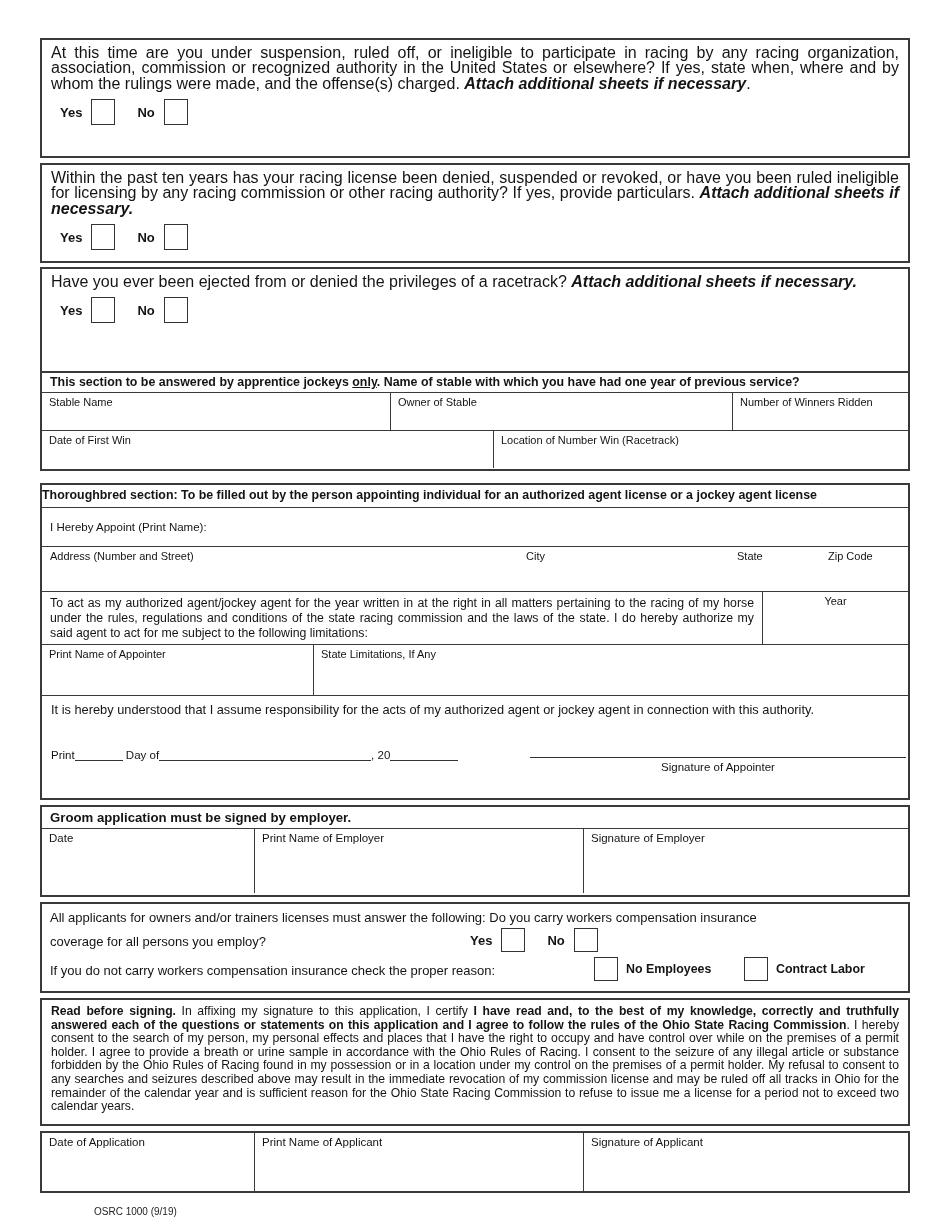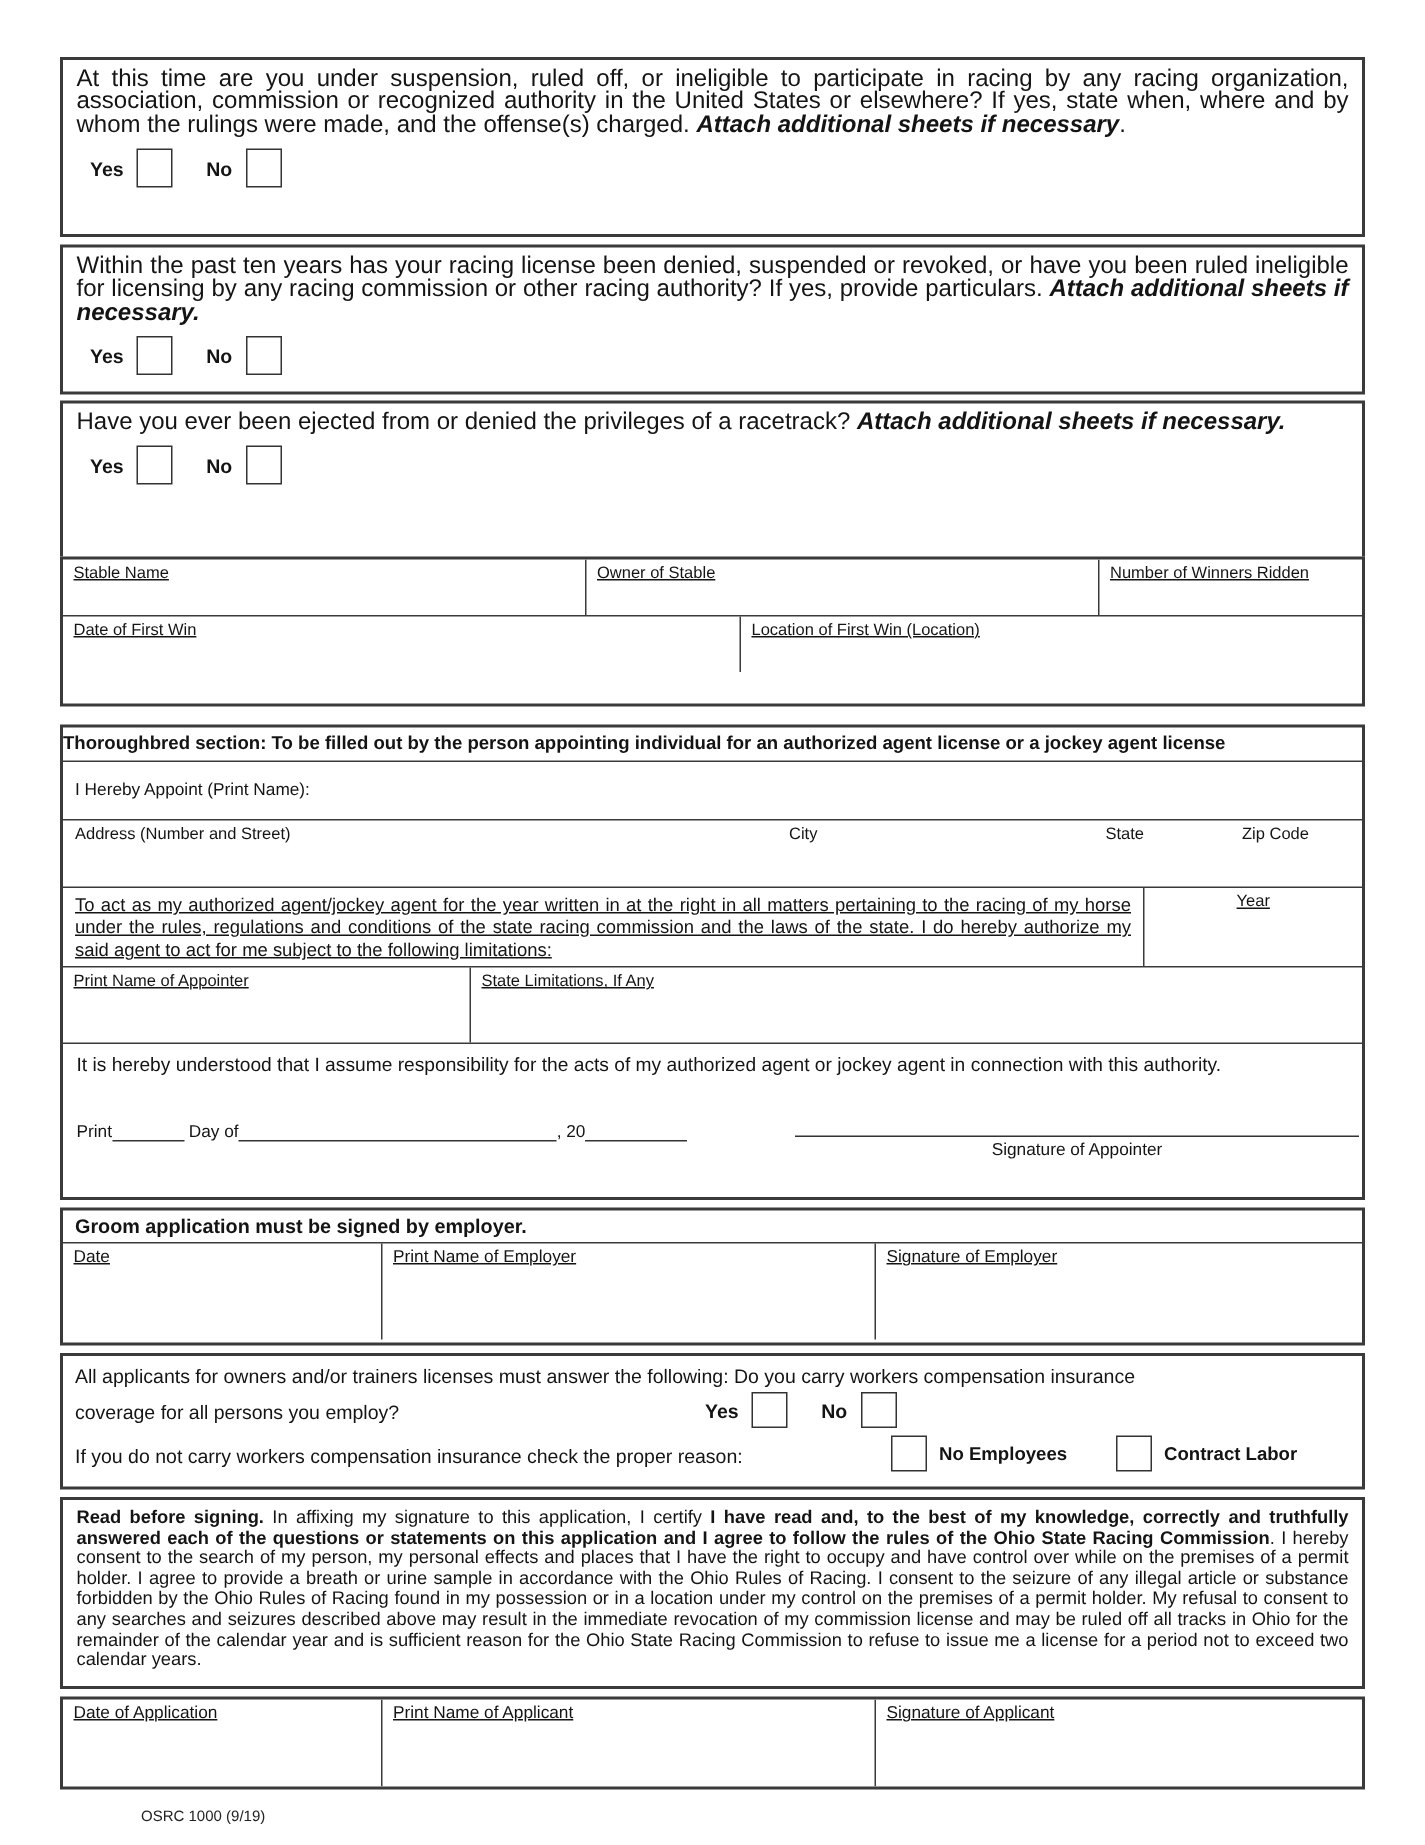--- a/index.html
+++ b/index.html
@@ -9,21 +9,21 @@
   .qtext { font-size:16px; line-height:15.4px; text-align:justify; padding:5px 9px 0 9px; }
   .bi { font-weight:bold; font-style:italic; }
   .yn { display:flex; align-items:center; margin:8px 0 0 18px; }
   .yn-label { font-weight:bold; font-size:13px; }
   .no-gap { margin-left:22px; }
   .checkbox { display:inline-block; width:24px; height:26px; border:1.6px solid #333; margin-left:9px; background:#fff; flex:0 0 auto; }
   .checkbox.sm { height:24px; }
   .sec-header { font-weight:bold; font-size:12.4px; padding:3px 8px; line-height:15px; }
   .u { text-decoration:underline; }
   .bb { border-bottom:1.6px solid #3a3a3a; }
-  .trow { display:flex;text-decoration:underline; }
+  .trow { display:flex; }
   .cell { padding:3px 7px; font-size:11px; line-height:13px; }
   .cell + .cell { border-left:1.6px solid #3a3a3a; }
   .grow { flex:1; }
   .rel { position:relative; }
   .abs { position:absolute; }
   .flabel { font-size:11px; line-height:13px; }
   .flabel2 { font-size:11.5px; line-height:13px; }
   .agent-text { font-size:12.3px; line-height:15px; text-align:justify; padding:4px 8px; flex:1; }
   .year-cell { width:146px; border-left:1.6px solid #3a3a3a; text-align:center; padding-top:3px; font-size:11px; }
   .blank { display:inline-block; border-bottom:1.3px solid #333; height:13px; vertical-align:bottom; }
@@ -64,28 +64,29 @@
   <p class="qtext"><span>Have you ever been ejected from or denied the privileges of a racetrack?  </span><span class="bi">Attach additional sheets if necessary.</span></p>
   <div class="yn">
     <span class="yn-label">Yes</span>
     <span class="checkbox"></span>
     <span class="yn-label no-gap">No</span>
     <span class="checkbox"></span>
   </div>
 </section>
 
 <section class="box" style="top:371px;height:100px;">
+  <div class="sec-header bb" style="padding:2px 8px;"><span>This section to be answered by apprentice jockeys </span><span class="u">only</span><span>.  Name of stable with which you have had one year of previous service?</span></div>
   <div class="trow bb" style="height:38px;">
     <div class="cell" style="width:348px;"><span class="flabel">Stable Name</span></div>
     <div class="cell" style="width:342px;"><span class="flabel">Owner of Stable</span></div>
     <div class="cell grow"><span class="flabel">Number of Winners Ridden</span></div>
   </div>
   <div class="trow" style="height:37px;">
     <div class="cell" style="width:451px;"><span class="flabel">Date of First Win</span></div>
-    <div class="cell grow"><span class="flabel">Location of First Win (Location)</span></div>
+    <div class="cell grow"><span class="flabel">Location of Number Win (Racetrack)</span></div>
   </div>
 </section>
 
 <section class="box" style="top:483px;height:317px;">
   <div class="sec-header bb" style="height:23px;padding:3px 0;">Thoroughbred section:  To be filled out by the person appointing individual for an authorized agent license or a jockey agent license</div>
   <div class="bb rel" style="height:39px;">
     <span class="flabel2 abs" style="left:8px;top:13px;">I Hereby Appoint (Print Name):</span>
   </div>
   <div class="bb rel" style="height:45px;">
     <span class="flabel abs" style="left:8px;top:3px;">Address  (Number and Street)</span>

